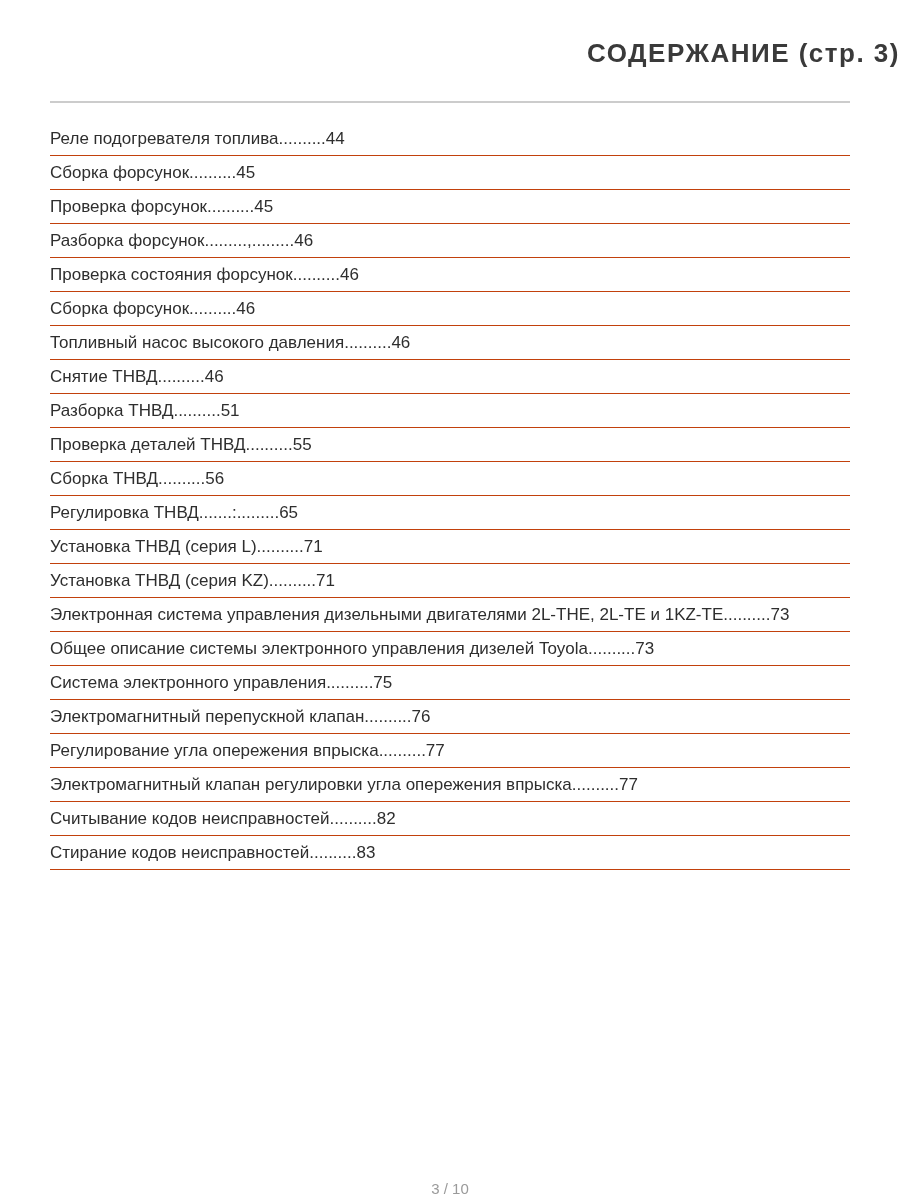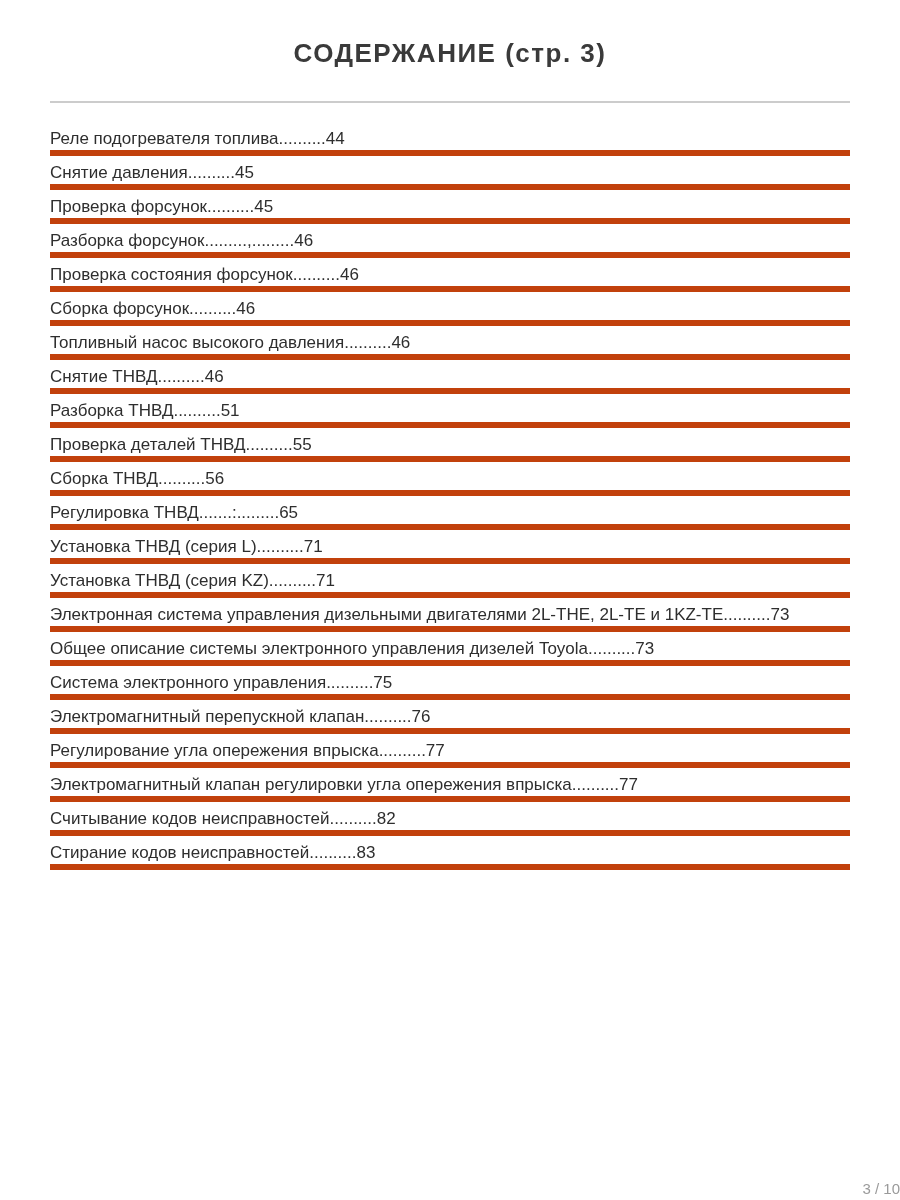--- a/index.html
+++ b/index.html
@@ -11,69 +11,69 @@
     overflow: hidden;
   }
   .page {
     width: 900px;
     height: 1200px;
     position: relative;
     background: #ffffff;
   }
   .page-title {
     margin-top: 38px;
-    text-align: center;
+    text-align: right;
     font-size: 26px;
     font-weight: bold;
     letter-spacing: 1.5px;
     color: #3a3a3a;
   }
   .title-divider {
     margin: 32px 50px 0 50px;
     border: none;
     border-top: 2px solid #cccccc;
     height: 0;
   }
   .toc-list {
     margin: 19px 50px 0 50px;
   }
   .toc-row {
     height: 34px;
     line-height: 33px;
     font-size: 17px;
     color: #2e2e2e;
-    border-bottom: 6px solid #c2410c;
+    border-bottom: 1px solid #c2410c;
     white-space: nowrap;
     overflow: hidden;
   }
   .page-footer {
     position: absolute;
     left: 0;
     right: 0;
     top: 1142px;
-    text-align: right;
+    text-align: center;
     font-size: 15px;
     color: #9a9a9a;
   }
 </style>
 </head>
 <body>
 
 <div class="page">
 
   <h1 class="page-title">СОДЕРЖАНИЕ (стр. 3)</h1>
 
   <hr class="title-divider">
 
   <div class="toc-list">
       <div class="toc-row">
     <span>Реле подогревателя топлива..........44</span>
   </div>
       <div class="toc-row">
-    <span>Снятие давления..........45</span>
+    <span>Сборка форсунок..........45</span>
   </div>
       <div class="toc-row">
     <span>Проверка форсунок..........45</span>
   </div>
       <div class="toc-row">
     <span>Разборка форсунок.........,.........46</span>
   </div>
       <div class="toc-row">
     <span>Проверка состояния форсунок..........46</span>
   </div>

